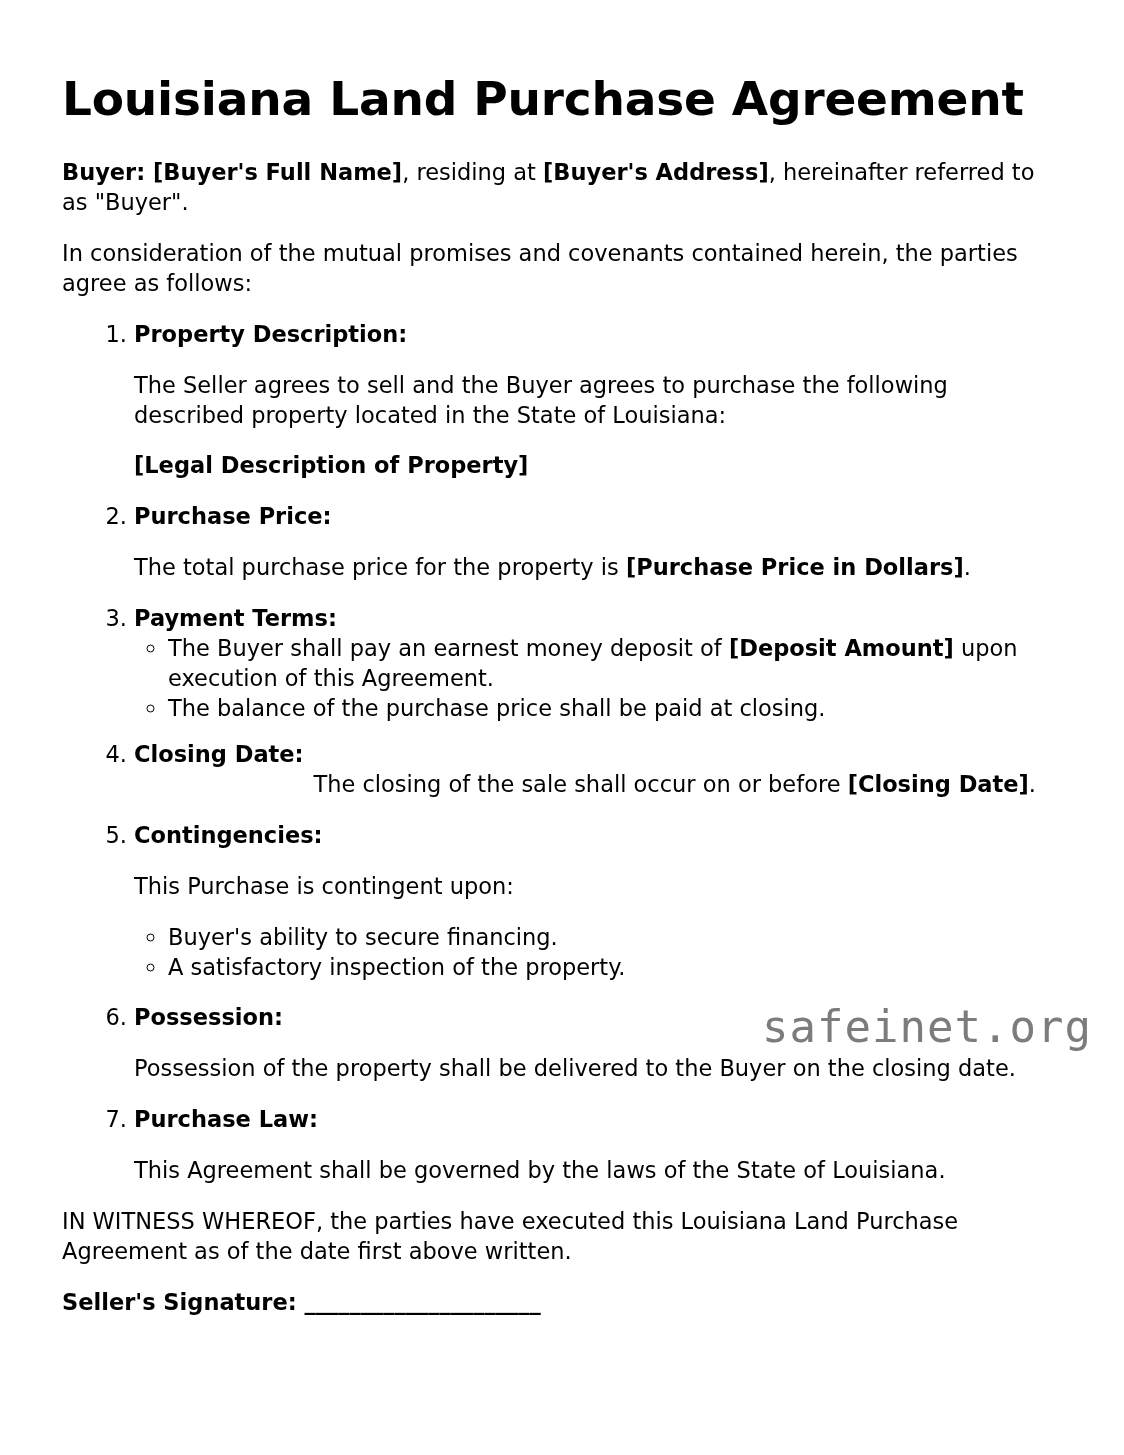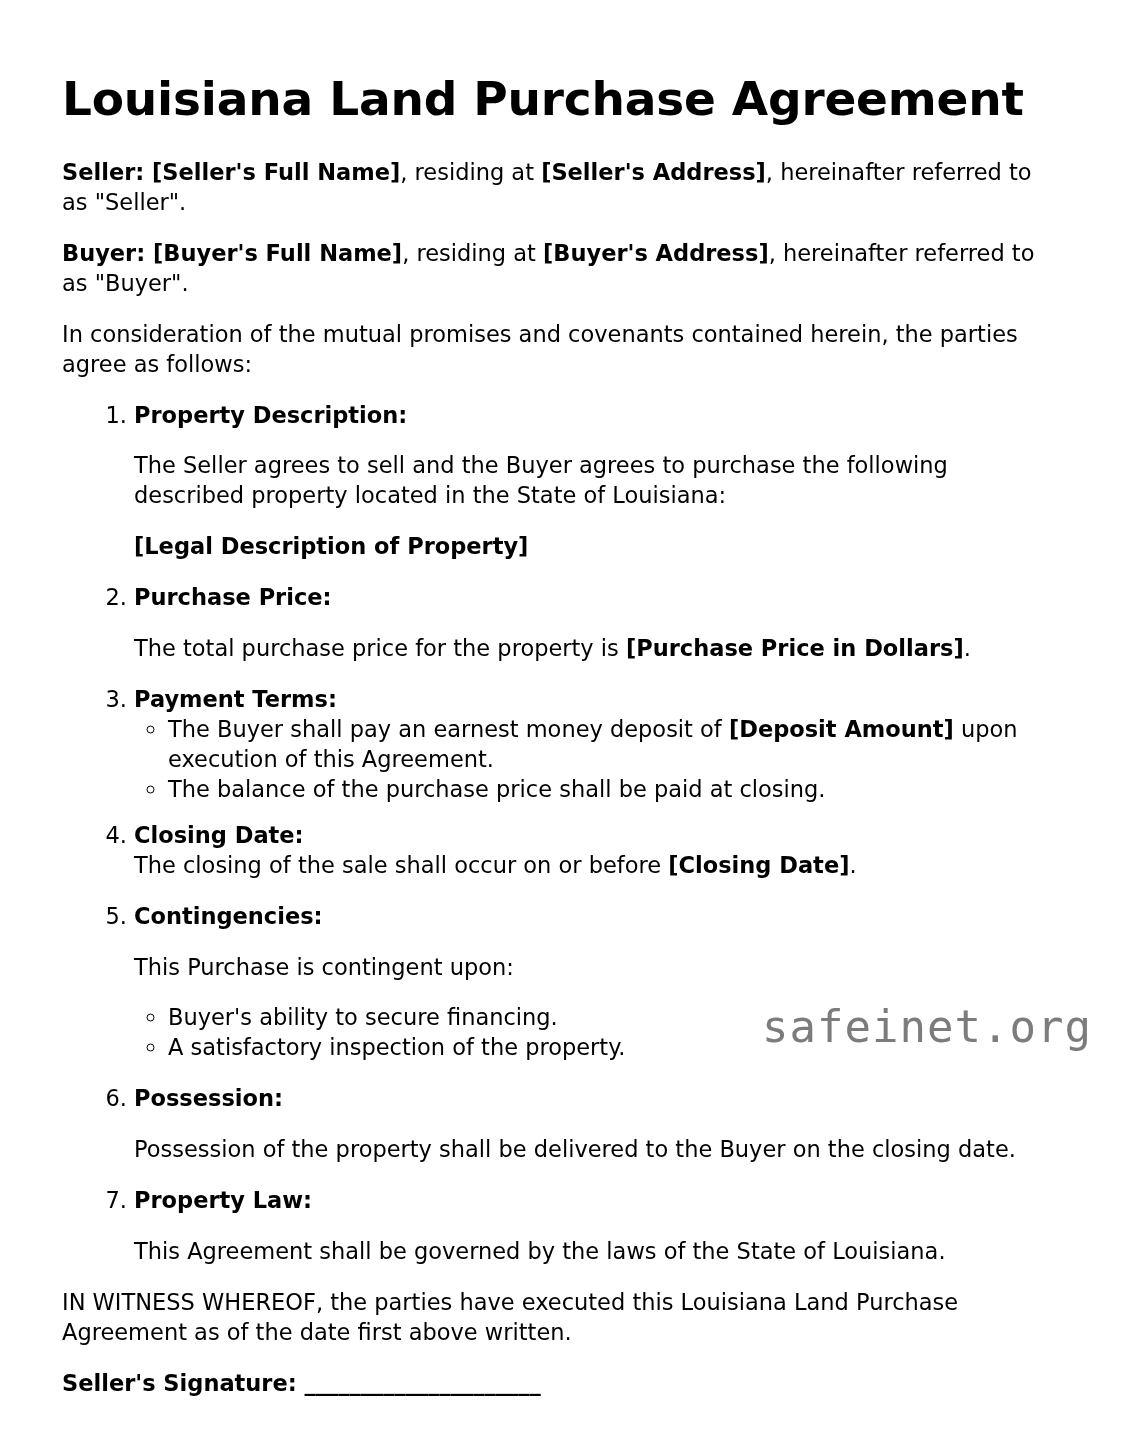--- a/index.html
+++ b/index.html
@@ -71,20 +71,21 @@
     font-weight: bold;
     font-size: 22.5px;
     line-height: 1.33;
     display: block;
   }
   ol.sections > li > p {
     margin: 21px 0 21px 0;
   }
   ol.sections > li.tight > p {
     margin-top: 0;
+    text-align: right;
   }
   ul.subs {
     margin: 0 0 0 0;
     padding: 0 0 0 34px;
     list-style-type: circle;
     font-size: 22.5px;
     line-height: 1.33;
   }
   ul.subs.spaced {
     margin: 21px 0 21px 0;
@@ -119,21 +120,20 @@
 <body>
 
 <div class="page">
   <div class="content">
 
     <h1 class="doc-title">Louisiana Land Purchase Agreement</h1>
 
     <div class="body-wrap">
 
 
-      <p><b>Seller: </b><b>[Seller's Full Name]</b><span>, residing at </span><b>[Seller's Address]</b><span>, hereinafter referred to as "Seller".</span></p>
 
       <p><b>Buyer: </b><b>[Buyer's Full Name]</b><span>, residing at </span><b>[Buyer's Address]</b><span>, hereinafter referred to as "Buyer".</span></p>
 
       <p>In consideration of the mutual promises and covenants contained herein, the parties agree as follows:</p>
 
       <ol class="sections">
 
         <li>
           <span class="sec-title">Property Description:</span>
           <p>The Seller agrees to sell and the Buyer agrees to purchase the following described property located in the State of Louisiana:</p>
@@ -166,21 +166,21 @@
             <li>A satisfactory inspection of the property.</li>
           </ul>
         </li>
 
         <li>
           <span class="sec-title">Possession:</span>
           <p>Possession of the property shall be delivered to the Buyer on the closing date.</p>
         </li>
 
         <li>
-          <span class="sec-title">Property Law:</span>
+          <span class="sec-title">Purchase Law:</span>
           <p>This Agreement shall be governed by the laws of the State of Louisiana.</p>
         </li>
 
       </ol>
 
       <p class="closing">IN WITNESS WHEREOF, the parties have executed this Louisiana Land Purchase Agreement as of the date first above written.</p>
 
       <div class="sig-line"><span>Seller's Signature: </span><span>_____________________</span></div>
 
     </div>

